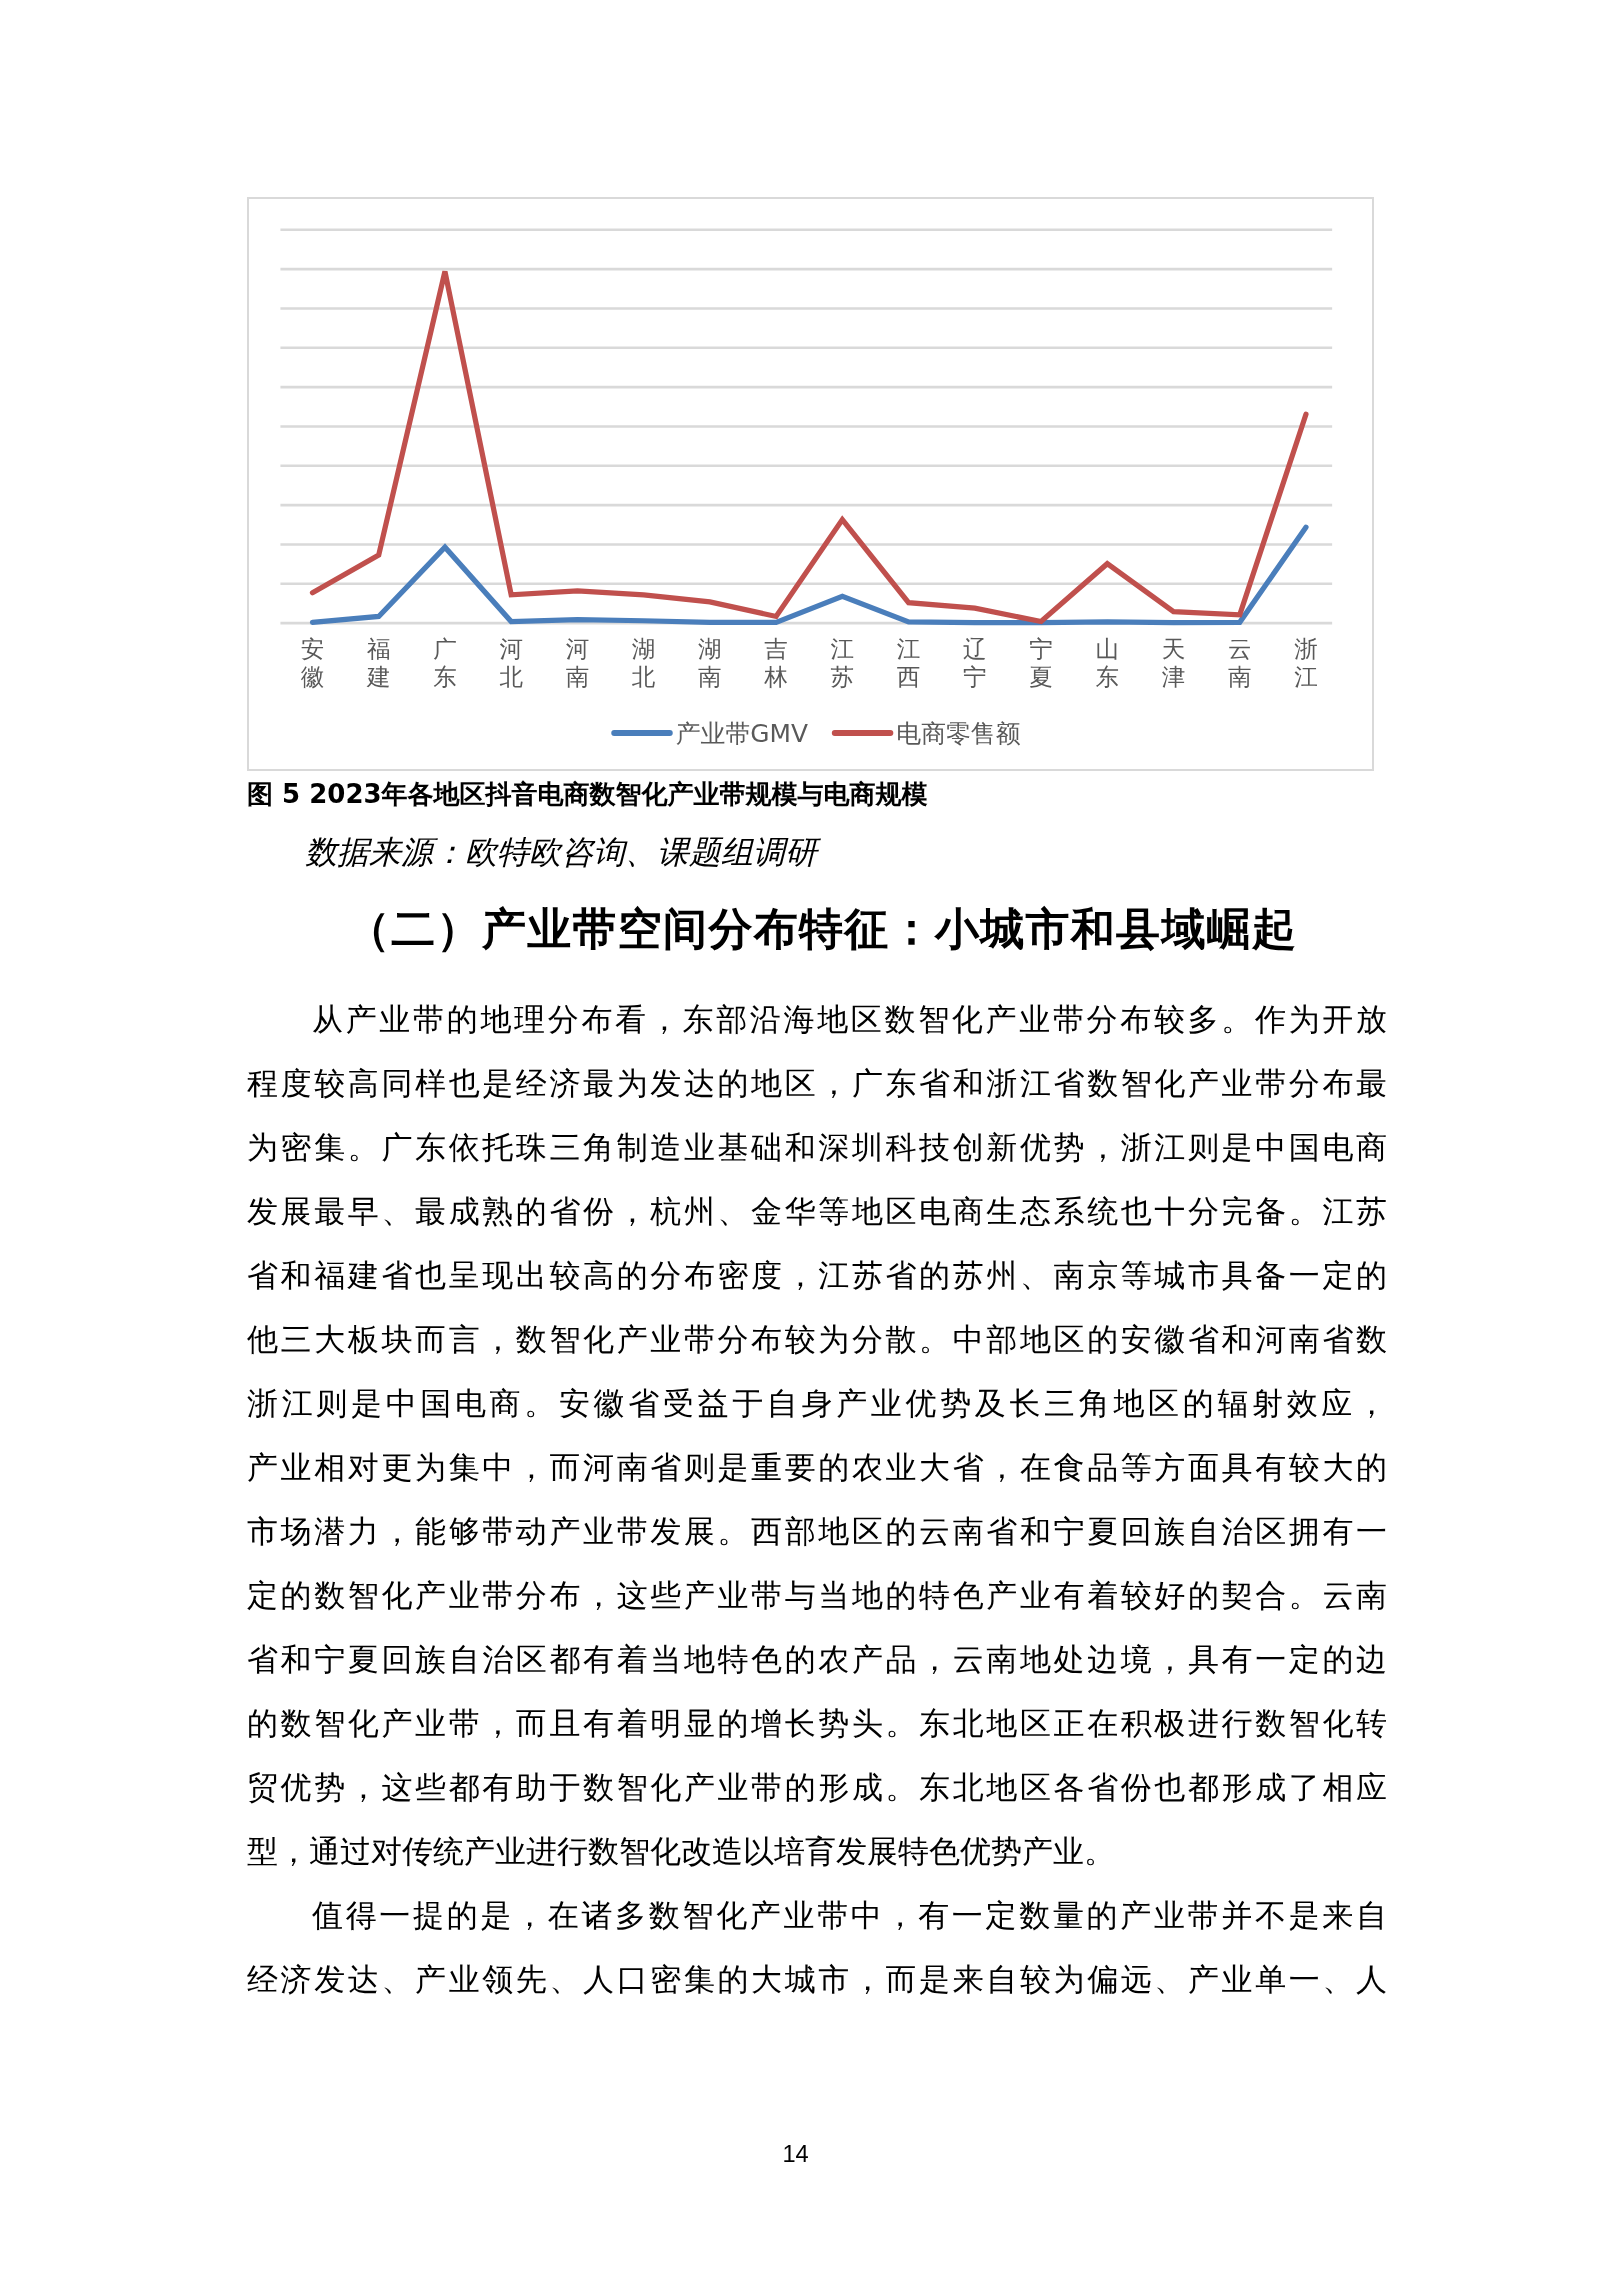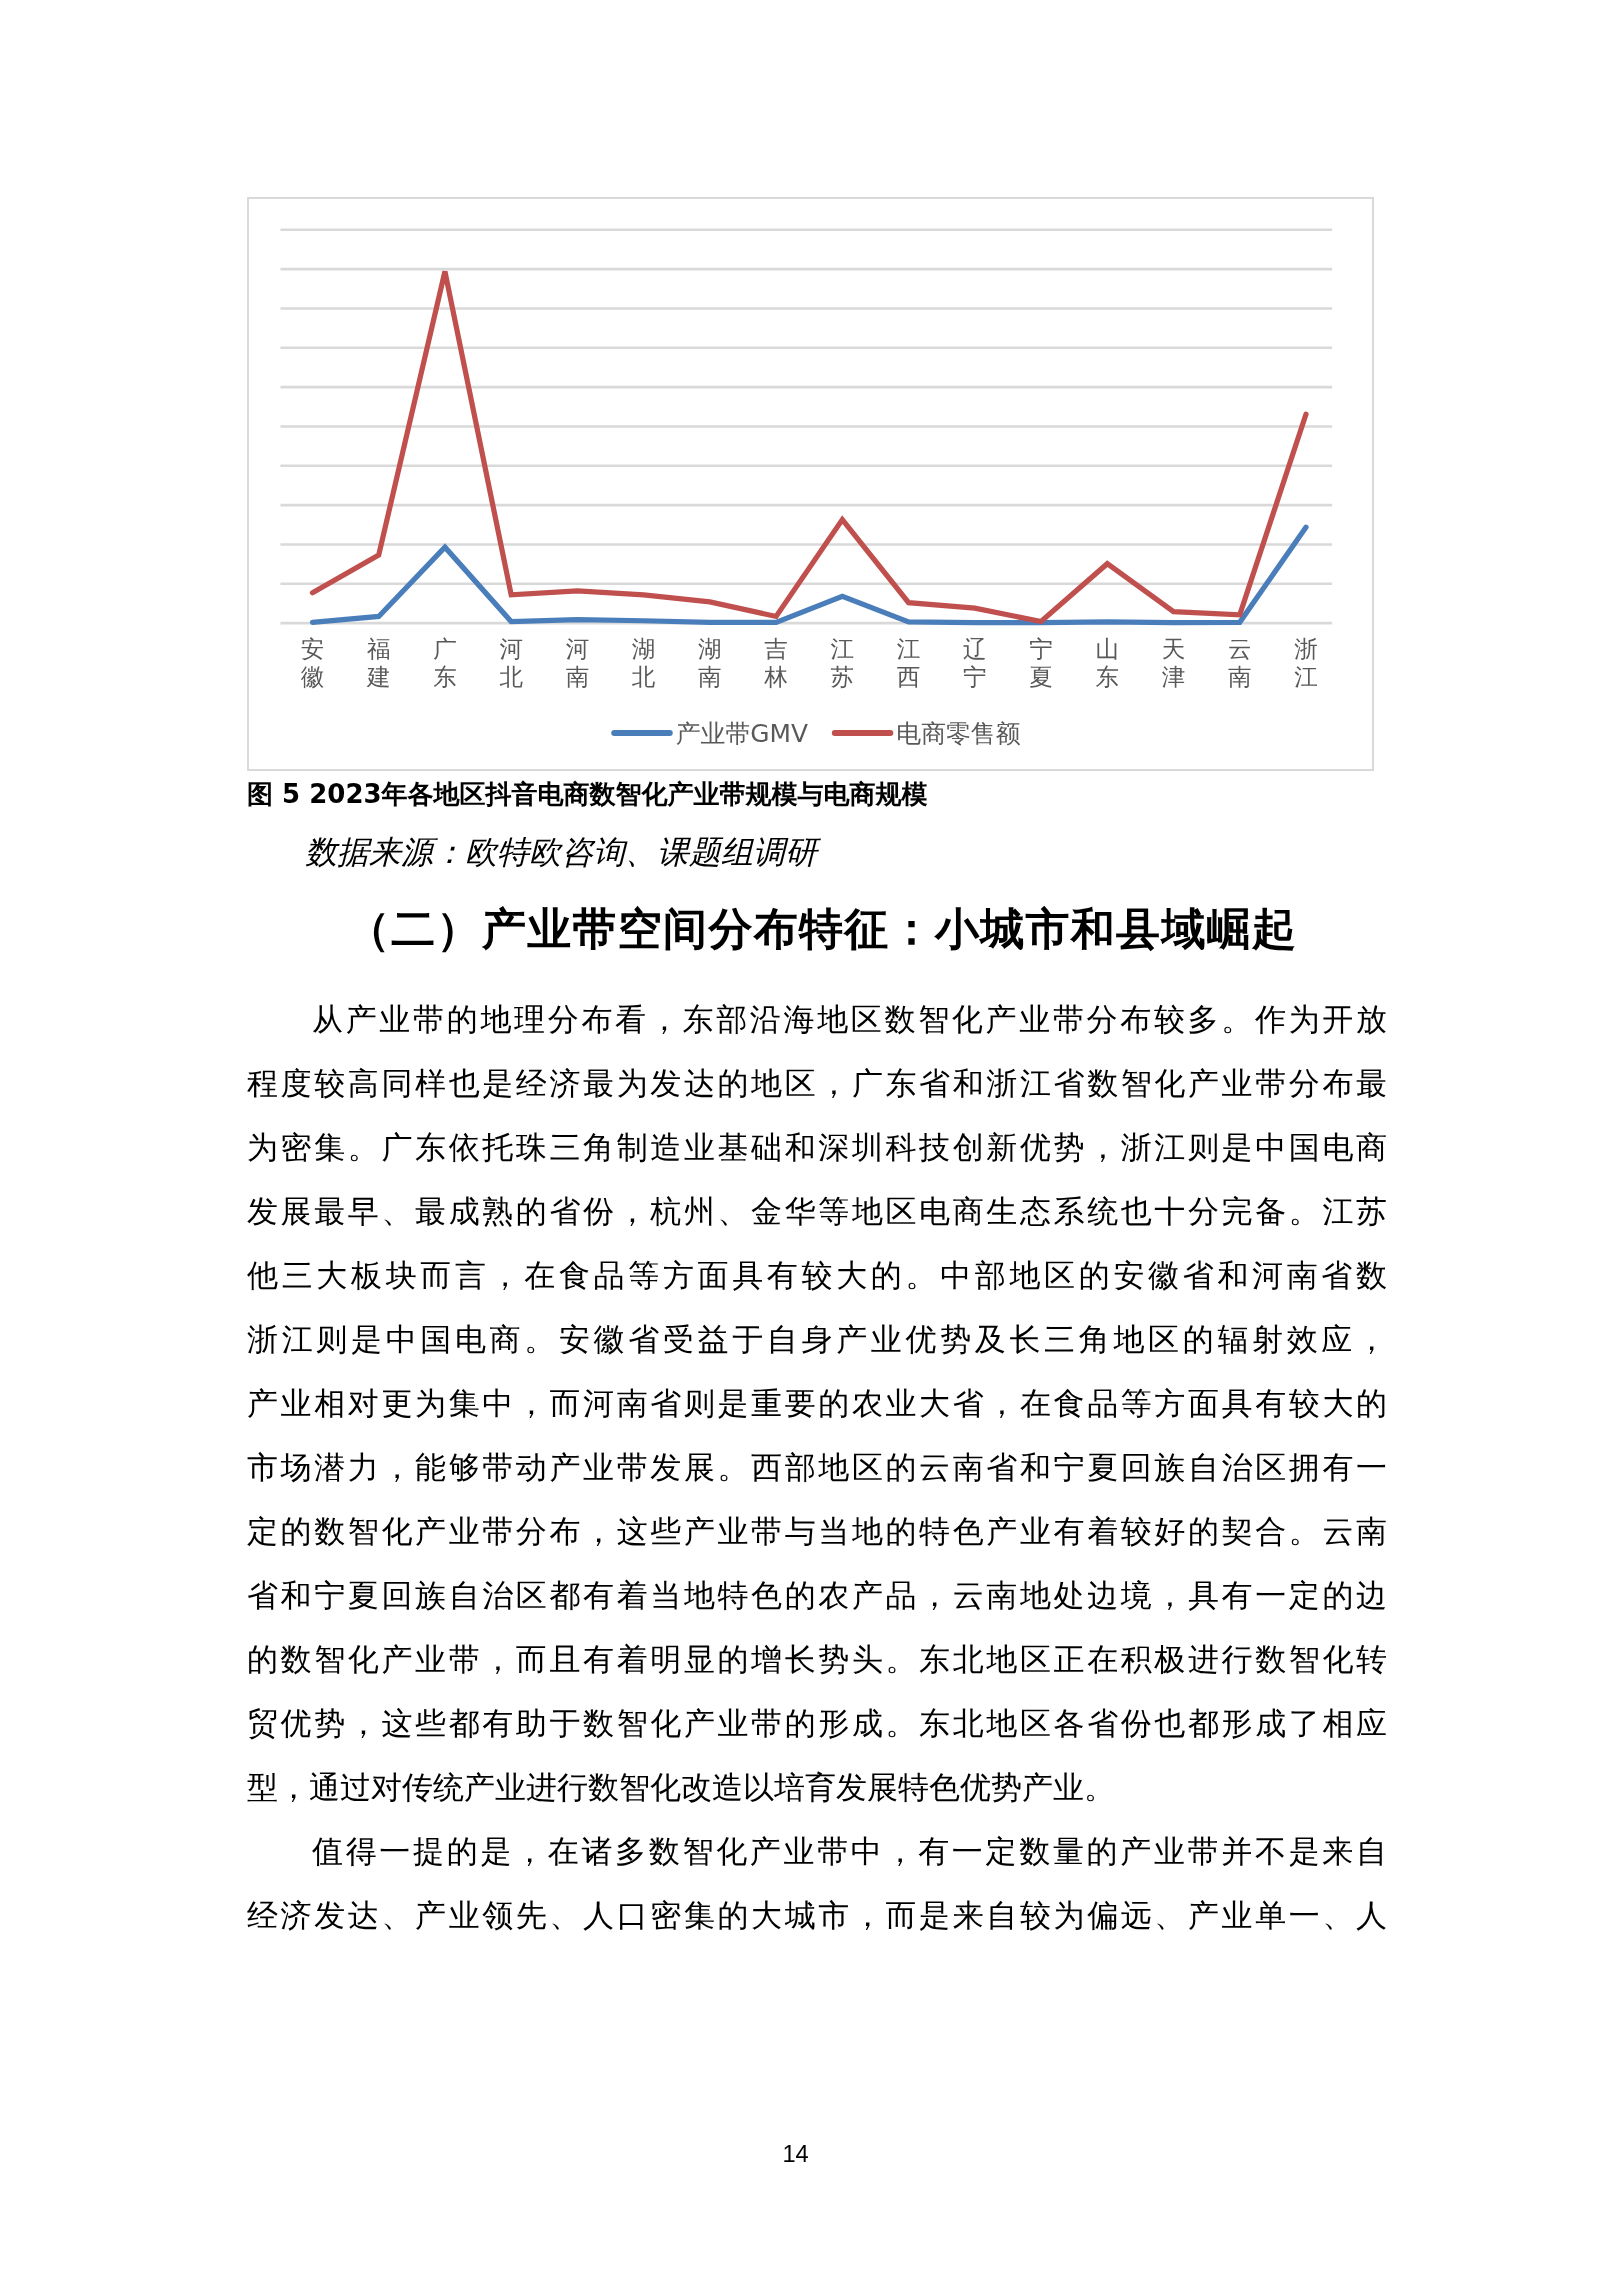--- a/index.html
+++ b/index.html
@@ -102,21 +102,22 @@
   <div class="figure-caption">图 5 2023年各地区抖音电商数智化产业带规模与电商规模</div>
   <div class="figure-source">数据来源：欧特欧咨询、课题组调研</div>
 
   <div class="section-heading">（二）产业带空间分布特征：小城市和县域崛起</div>
 
   <div class="body-text">
     <div class="body-line indent">从产业带的地理分布看，东部沿海地区数智化产业带分布较多。作为开放</div>
     <div class="body-line">程度较高同样也是经济最为发达的地区，广东省和浙江省数智化产业带分布最</div>
     <div class="body-line">为密集。广东依托珠三角制造业基础和深圳科技创新优势，浙江则是中国电商</div>
     <div class="body-line">发展最早、最成熟的省份，杭州、金华等地区电商生态系统也十分完备。江苏</div>
-    <div class="body-line">他三大板块而言，在食品等方面具有较大的。中部地区的安徽省和河南省数</div>
+    <div class="body-line">省和福建省也呈现出较高的分布密度，江苏省的苏州、南京等城市具备一定的</div>
+    <div class="body-line">他三大板块而言，数智化产业带分布较为分散。中部地区的安徽省和河南省数</div>
     <div class="body-line">浙江则是中国电商。安徽省受益于自身产业优势及长三角地区的辐射效应，</div>
     <div class="body-line">产业相对更为集中，而河南省则是重要的农业大省，在食品等方面具有较大的</div>
     <div class="body-line">市场潜力，能够带动产业带发展。西部地区的云南省和宁夏回族自治区拥有一</div>
     <div class="body-line">定的数智化产业带分布，这些产业带与当地的特色产业有着较好的契合。云南</div>
     <div class="body-line">省和宁夏回族自治区都有着当地特色的农产品，云南地处边境，具有一定的边</div>
     <div class="body-line">的数智化产业带，而且有着明显的增长势头。东北地区正在积极进行数智化转</div>
     <div class="body-line">贸优势，这些都有助于数智化产业带的形成。东北地区各省份也都形成了相应</div>
     <div class="body-line last">型，通过对传统产业进行数智化改造以培育发展特色优势产业。</div>
     <div class="body-line indent">值得一提的是，在诸多数智化产业带中，有一定数量的产业带并不是来自</div>
     <div class="body-line">经济发达、产业领先、人口密集的大城市，而是来自较为偏远、产业单一、人</div>

